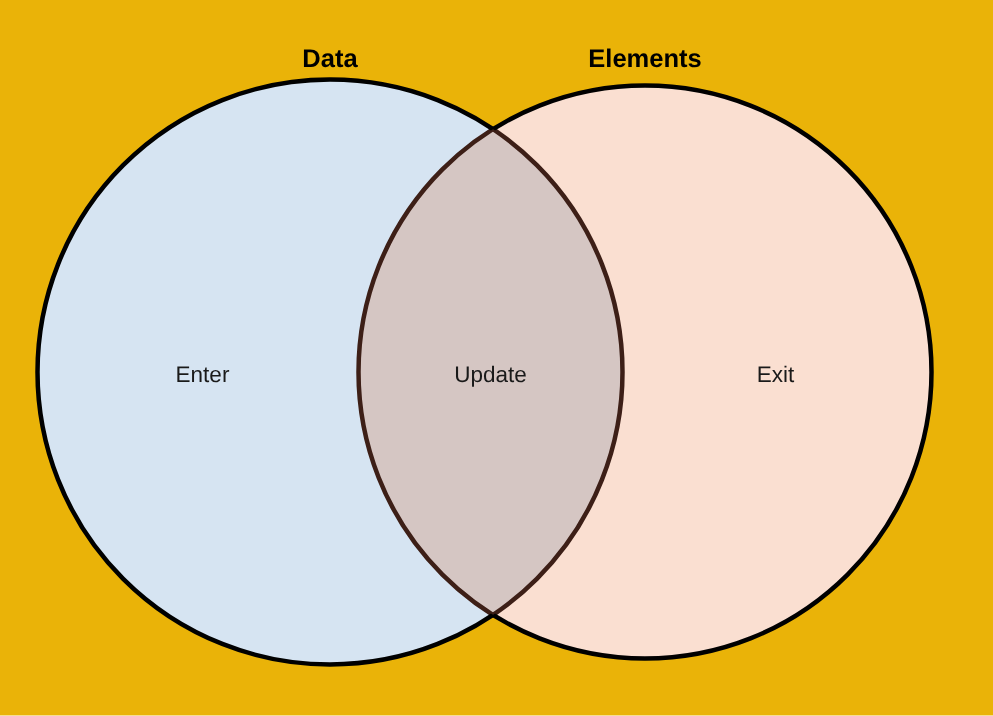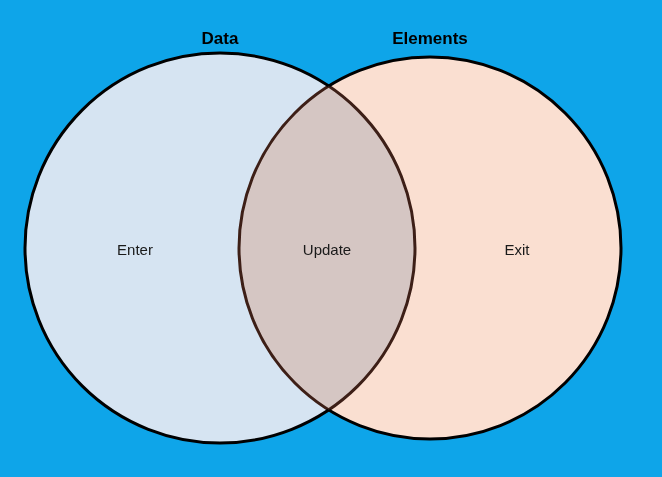--- a/index.html
+++ b/index.html
@@ -41,21 +41,21 @@
     font-size: 15px;
     fill: #1a1a1a;
     font-family: "Liberation Sans", sans-serif;
     text-anchor: middle;
     dominant-baseline: middle;
   }
 </style>
 </head>
 <body>
 
-<div id="venn-stage" style="background: #0ea5e9;">
+<div id="venn-stage" style="background: #eab308;">
 
   <svg id="venn-svg" viewBox="0 0 662 477" xmlns="http://www.w3.org/2000/svg">
 
     <defs>
 
       <clipPath id="clip-left-circle">
         <circle id="clip-left-c" cx="220" cy="248" r="195"></circle>
       </clipPath>
       <clipPath id="clip-right-circle">
         <circle id="clip-right-c" cx="430" cy="248" r="191"></circle>

